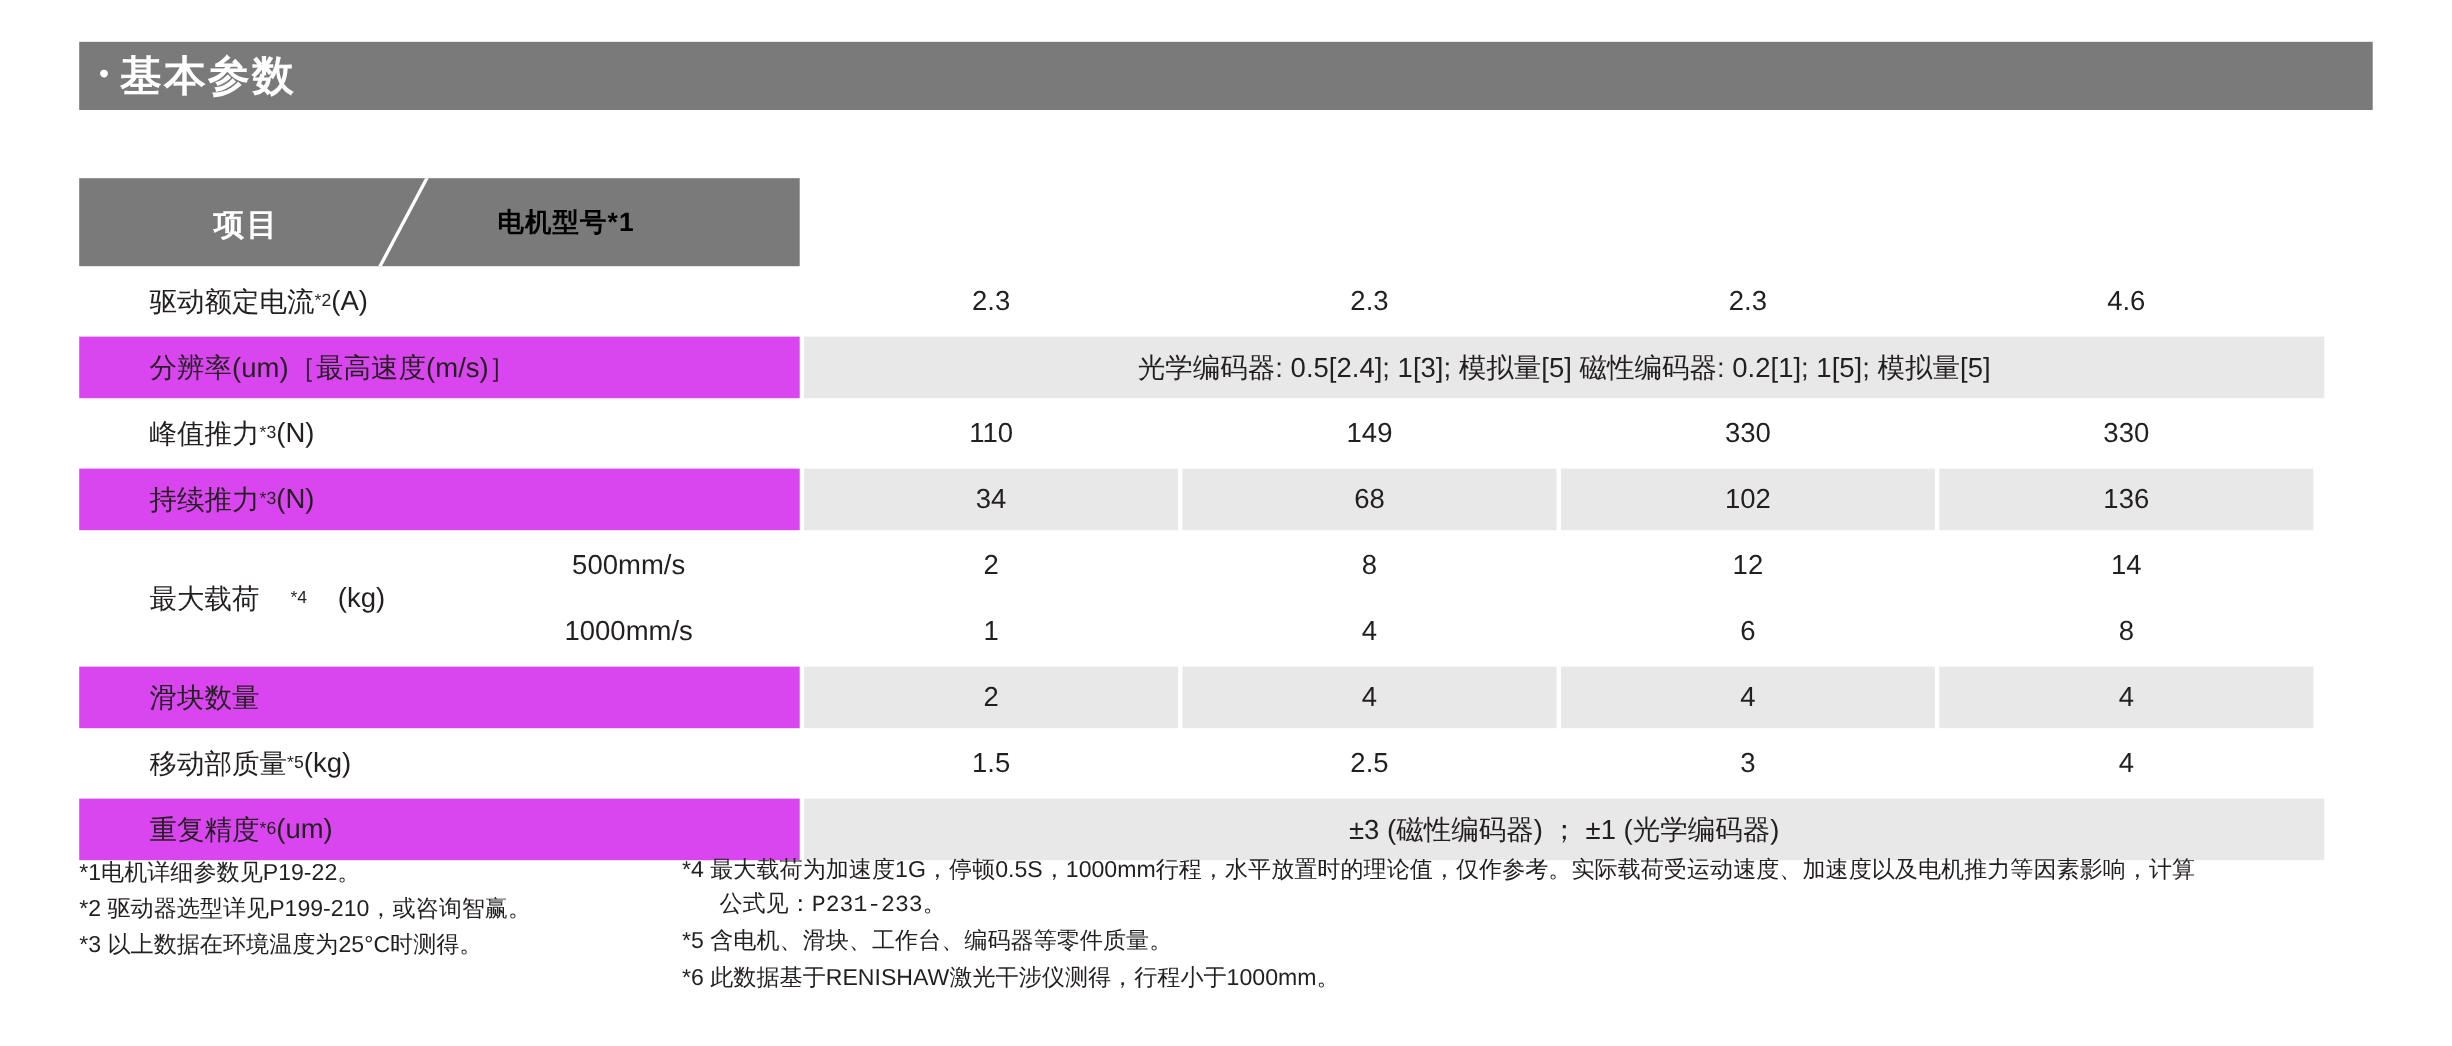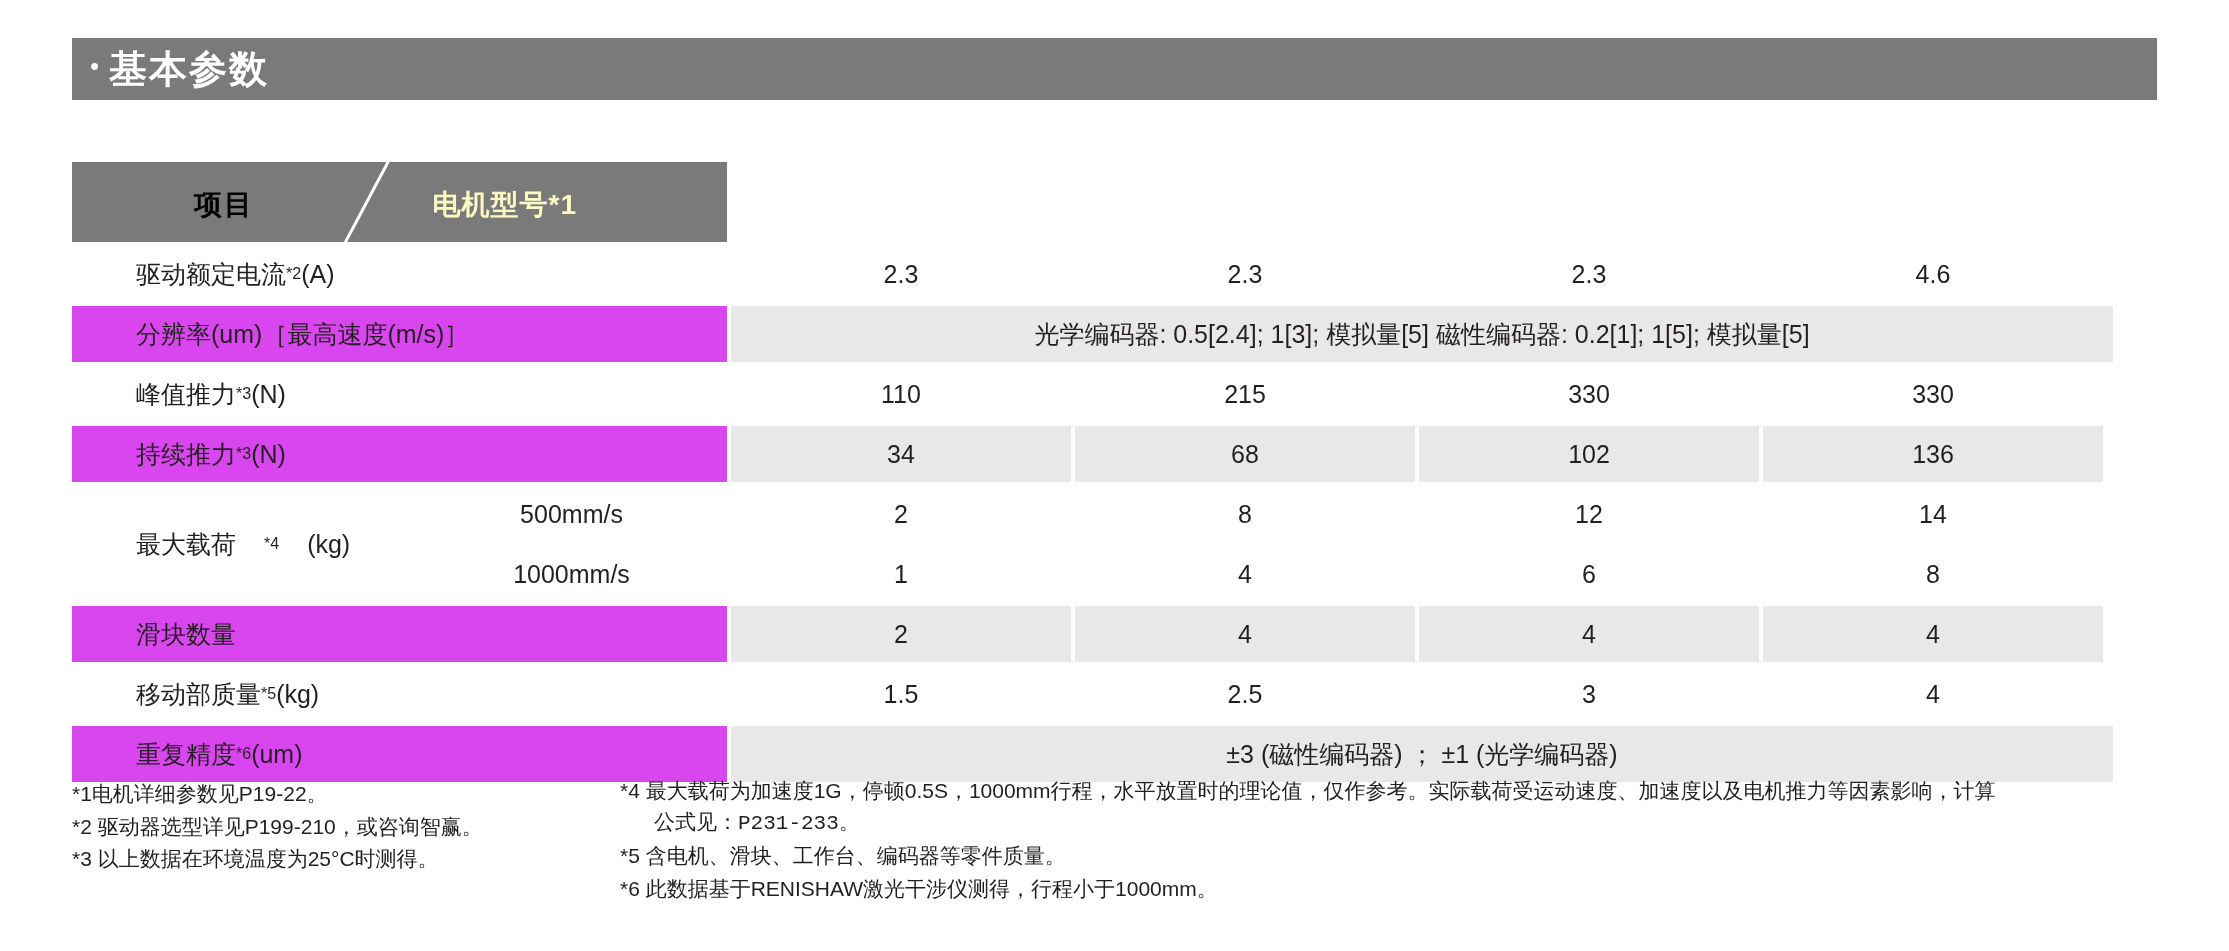--- a/index.html
+++ b/index.html
@@ -90,30 +90,30 @@
     overflow: hidden;
     display: block;
     margin-right: 4px;
   }
   .hdiag .lbl-left {
     position: absolute;
     left: 122px;
     top: 24px;
     font-size: 28px;
     font-weight: bold;
-    color: #000000;
+    color: #ffffff;
     letter-spacing: 2px;
   }
   .hdiag .lbl-right {
     position: absolute;
     right: 150px;
     top: 24px;
-    font-size: 28px;
+    font-size: 24px;
     font-weight: bold;
-    color: #fef9c3;
+    color: #000000;
     letter-spacing: 1px;
   }
   .hdiag .slash {
     position: absolute;
     top: -14px;
     left: 322px;
     width: 3px;
     height: 130px;
     background: #ffffff;
     transform: rotate(28deg);
@@ -251,21 +251,21 @@
       <div class="cell wide shaded">光学编码器: 0.5[2.4];   1[3];   模拟量[5]        磁性编码器: 0.2[1];   1[5];   模拟量[5]</div>
     </div>
 
     <div class="row">
       <div class="cell label-cell">
         <span>峰值推力</span>
           <sup>*3</sup>
           <span>(N)</span>
       </div>
       <div class="cell val">110</div>
-      <div class="cell val">215</div>
+      <div class="cell val">149</div>
       <div class="cell val">330</div>
       <div class="cell val">330</div>
     </div>
 
     <div class="row">
       <div class="cell label-cell shaded">
         <span>持续推力</span>
           <sup>*3</sup>
           <span>(N)</span>
       </div>

